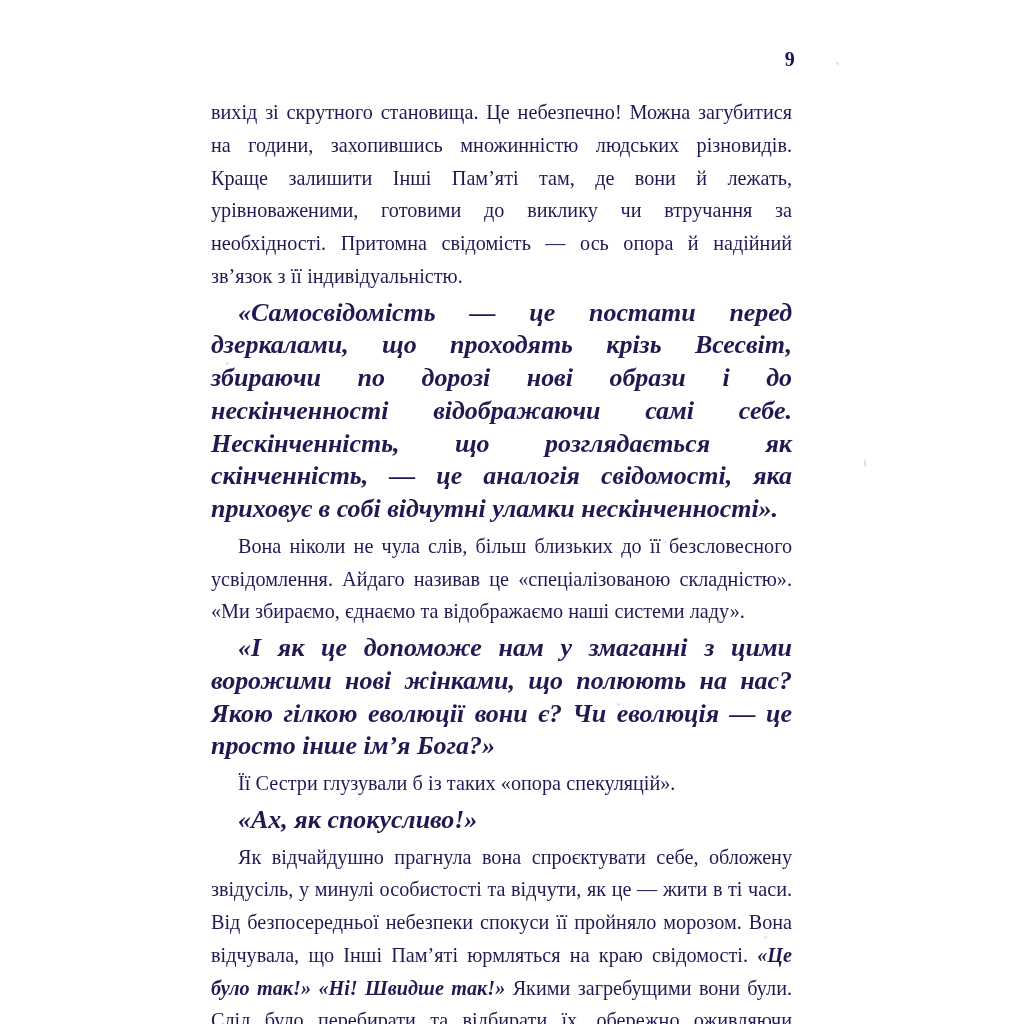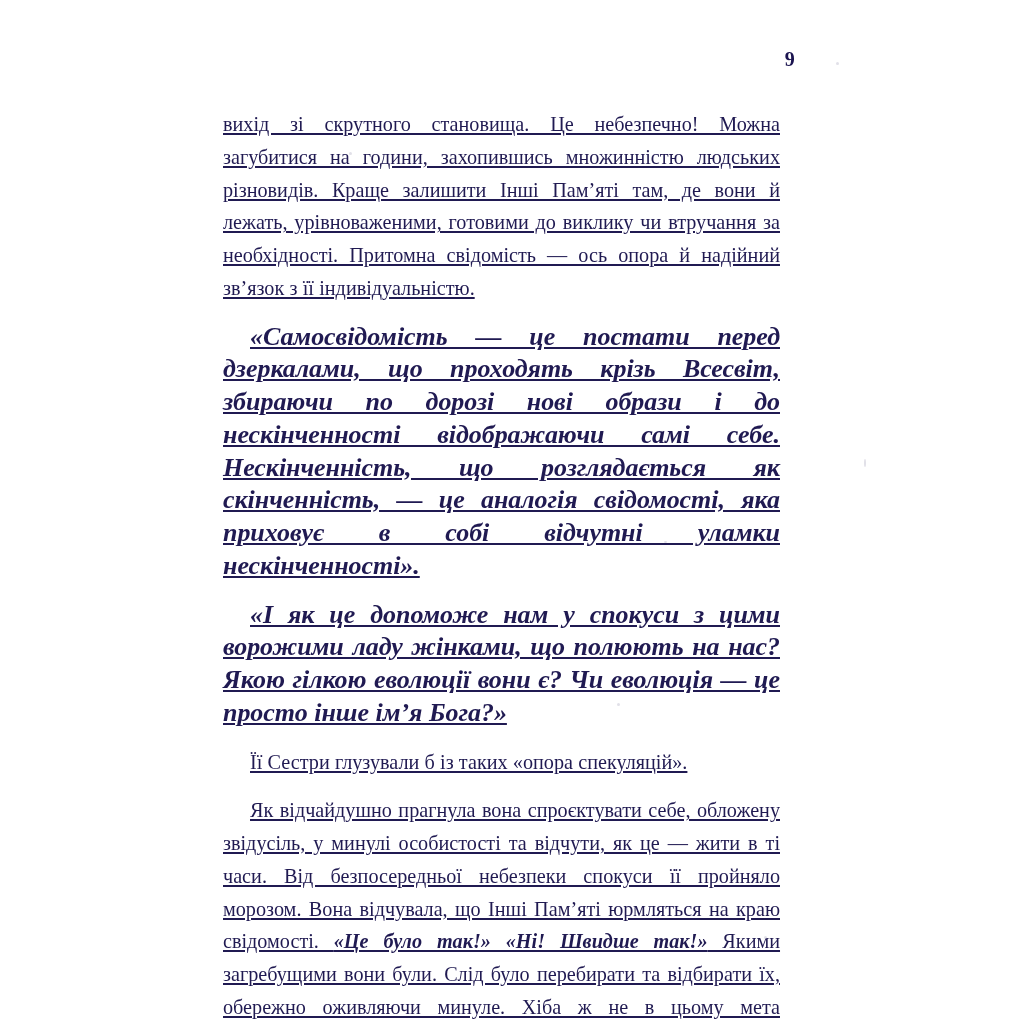--- a/index.html
+++ b/index.html
@@ -38,31 +38,30 @@
 
   
   .textblock {
     position: absolute;
     top: 92px;
     left: 207px;
     width: 589px;
   }
 
   p.para {
-    margin: 16px;
+    margin: 4px;
     padding: 0;
     font-size: 20.2px;
     line-height: 32.75px;
     text-align: justify;
     text-justify: inter-word;
     text-indent: 27px;
     color: #201a52;
     hyphens: manual;
     word-spacing: 0.2px;
-    text-decoration: underline;
   }
 
   p.para.noindent {
     text-indent: 0;
   }
 
   p.para.ital {
     font-style: italic;
     font-weight: bold;
     font-size: 26px;
@@ -89,27 +88,29 @@
 
   <div class="folio">9</div>
 
   <div class="textblock">
 
     <p class="para noindent">вихід зі скрутного становища. Це небезпечно! Можна загубитися на години, захопившись множинністю людських різновидів. Краще залишити Інші Пам’яті там, де вони й лежать, урівноваженими, готовими до виклику чи втручання за необхідності. Притомна свідомість — ось опора й надійний зв’язок з її індивідуальністю.</p>
 
 
     <p class="para ital">«Самосвідомість — це постати перед дзеркалами, що проходять крізь Всесвіт, збираючи по дорозі нові образи і до нескінченності відображаючи самі себе. Нескінченність, що розглядається як скінченність, — це аналогія свідомості, яка приховує в собі відчутні уламки нескінченності».</p>
 
+    <p class="para">Вона ніколи не чула слів, більш близьких до її безсловесного усвідомлення. Айдаго називав це «спеціалізованою складністю». «Ми збираємо, єднаємо та відображаємо наші системи ладу».</p>
 
 
-    <p class="para ital">«І як це допоможе нам у спокуси з цими ворожими ладу жінками, що полюють на нас? Якою гілкою еволюції вони є? Чи еволюція — це просто інше ім’я Бога?»</p>
+    <p class="para ital">«І як це допоможе нам у змаганні з цими ворожими нові жінками, що полюють на нас? Якою гілкою еволюції вони є? Чи еволюція — це просто інше ім’я Бога?»</p>
 
     <p class="para">Її Сестри глузували б із таких «опора спекуляцій».</p>
 
 
+    <p class="para ital">«Ах, як спокусливо!»</p>
 
     <p class="para"><span>Як відчайдушно прагнула вона спроєктувати себе, обложену звідусіль, у минулі особистості та відчути, як це — жити в ті часи. Від безпосередньої небезпеки спокуси її пройняло морозом. Вона відчувала, що Інші Пам’яті юрмляться на краю свідомості. </span><em class="inline-ital">«Це було так!» «Ні! Швидше так!»</em><span> Якими загребущими вони були. Слід було перебирати та відбирати їх, обережно оживляючи минуле. Хіба ж не в цьому мета свідомості, сама суть бути живим?</span></p>
 
   </div>
 
   <span class="speck" style="left:349px; top:152px; width:3px; height:3px;"></span>
   <span class="speck" style="left:836px; top:62px; width:3px; height:3px;"></span>
   <span class="speck" style="left:864px; top:459px; width:2px; height:8px;"></span>
   <span class="speck" style="left:226px; top:362px; width:3px; height:3px;"></span>
   <span class="speck" style="left:664px; top:541px; width:3px; height:2px;"></span>

